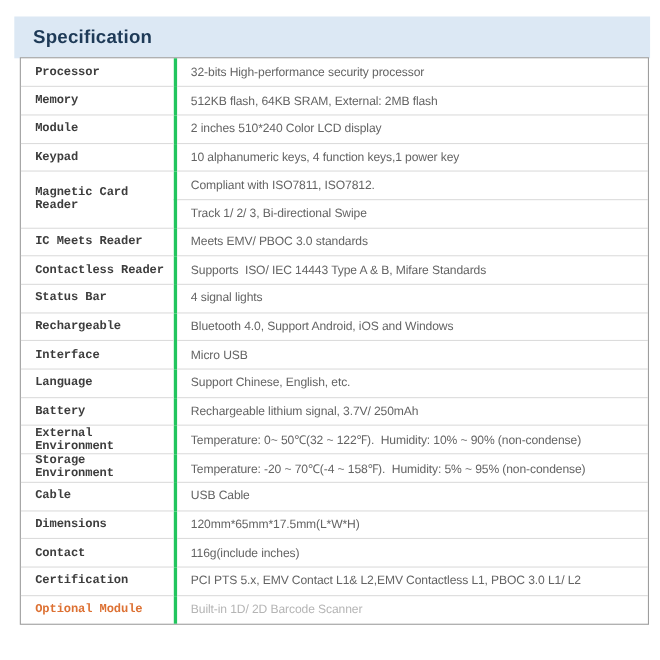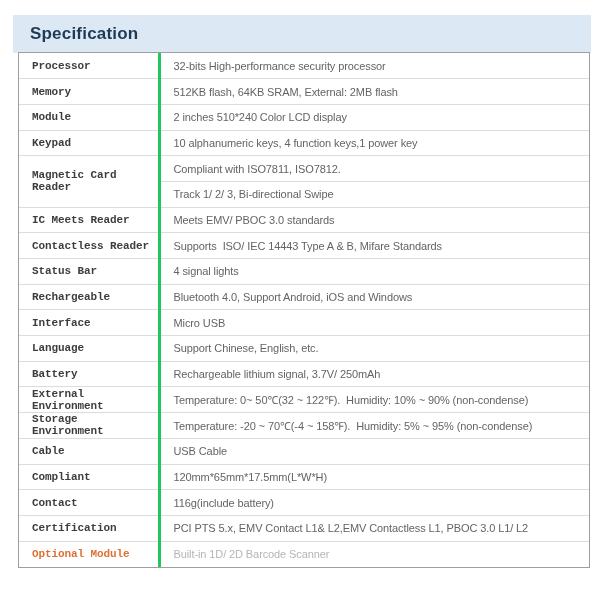--- a/index.html
+++ b/index.html
@@ -140,26 +140,26 @@
       </tr>
       <tr>
         <td class="lbl">Storage Environment</td>
         <td class="val">Temperature: -20 ~ 70℃(-4 ~ 158℉).  Humidity: 5% ~ 95% (non-condense)</td>
       </tr>
       <tr>
         <td class="lbl">Cable</td>
         <td class="val">USB Cable</td>
       </tr>
       <tr>
-        <td class="lbl">Compliant</td>
+        <td class="lbl">Dimensions</td>
         <td class="val">120mm*65mm*17.5mm(L*W*H)</td>
       </tr>
       <tr>
         <td class="lbl">Contact</td>
-        <td class="val">116g(include battery)</td>
+        <td class="val">116g(include inches)</td>
       </tr>
       <tr>
         <td class="lbl">Certification</td>
         <td class="val">PCI PTS 5.x, EMV Contact L1&amp; L2,EMV Contactless L1, PBOC 3.0 L1/ L2</td>
       </tr>
       <tr class="row-optional">
         <td class="lbl">Optional Module</td>
         <td class="val">Built-in 1D/ 2D Barcode Scanner</td>
       </tr>
     </tbody>

